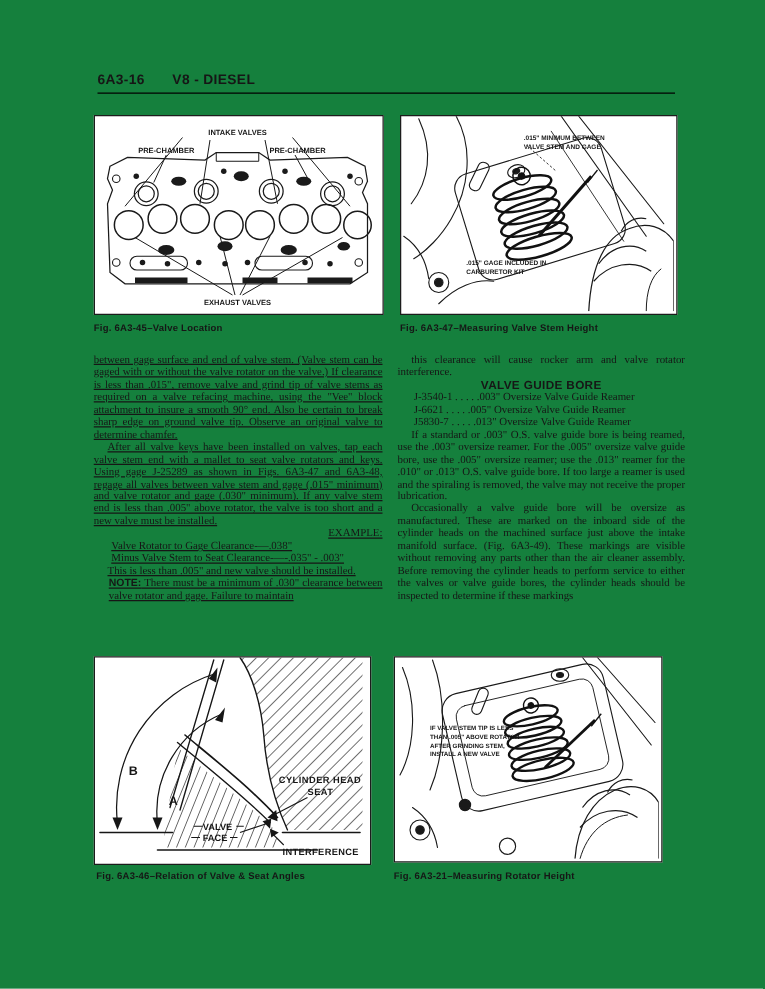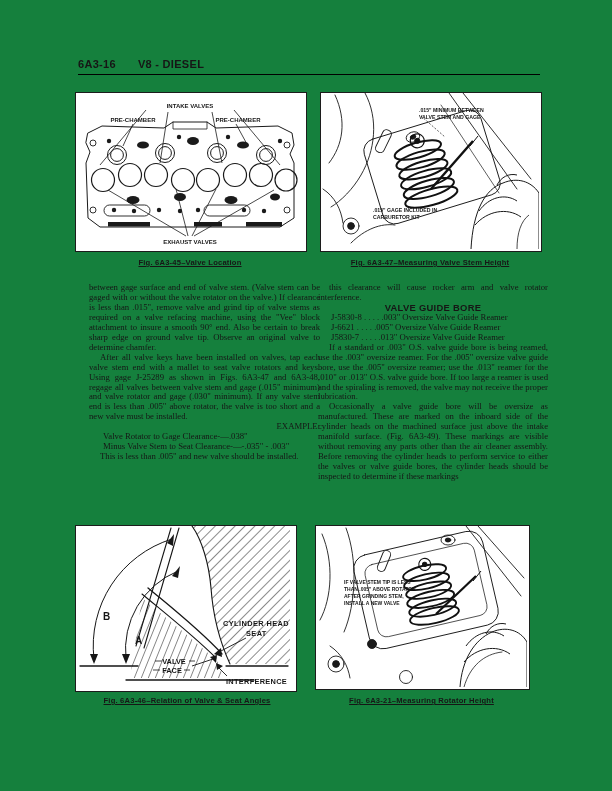--- a/index.html
+++ b/index.html
@@ -5,21 +5,21 @@
   html,body{margin:0;padding:0;background:#e8e8e8;}
   .page{position:relative;width:612px;height:791px;background:#15803d;color:#161616;
         font-family:"Liberation Serif", serif;overflow:hidden;}
   .header{position:absolute;left:78px;top:58px;width:462px;
           font-family:"Liberation Sans", sans-serif;font-weight:bold;font-size:11px;
           letter-spacing:.3px;border-bottom:1.5px solid #000;padding-bottom:4px;}
   .header .sec{margin-right:22px;}
   .figframe{position:absolute;border:1.2px solid #1c1c1c;background:#fff;}
   .figframe svg{display:block;}
   .caption{position:absolute;font-family:"Liberation Sans", sans-serif;font-weight:bold;
-           font-size:7.6px;letter-spacing:.2px;text-align:center;color:#161616;text-decoration:underline;}
+           font-size:7.6px;letter-spacing:.2px;color:#161616;}
   .col{position:absolute;font-size:8.7px;line-height:9.95px;text-align:justify;}
   .col p{margin:0;}
   .indent{text-indent:11px;}
   .example-label{padding-left:14px;text-align:right;}
   .example-line{padding-left:14px;text-align:left;}
   .reamer{padding-left:13px;text-align:left;}
   .note{padding-left:12px;}
   .note b{font-family:"Liberation Sans", sans-serif;font-size:8.4px;}
   .colheading{font-family:"Liberation Sans", sans-serif;font-weight:bold;font-size:9.4px;
               letter-spacing:.3px;margin:3px 0 2px 0;text-align:center;text-indent:0;}
@@ -156,33 +156,34 @@
       <g font-family="Liberation Sans, sans-serif" font-size="5.2" font-weight="bold">
         <text x="98" y="19">.015" MINIMUM BETWEEN</text>
         <text x="98" y="26">VALVE STEM AND GAGE</text>
         <text x="52" y="119">.015" GAGE INCLUDED IN</text>
         <text x="52" y="126">CARBURETOR KIT</text>
       </g>
     </svg>
   </div>
   <div class="caption" style="left:320px;top:258px;width:220px;">Fig. 6A3-47–Measuring Valve Stem Height</div>
 
-  <div class="col" style="left:89px;top:283px;width:231px;">
+  <div class="col" style="left:75px;top:283px;width:231px;text-decoration:underline;">
     <p>between gage surface and end of valve stem. (Valve stem can be gaged with or without the valve rotator on the valve.) If clearance is less than .015", remove valve and grind tip of valve stems as required on a valve refacing machine, using the "Vee" block attachment to insure a smooth 90° end. Also be certain to break sharp edge on ground valve tip. Observe an original valve to determine chamfer.</p>
     <p class="indent">After all valve keys have been installed on valves, tap each valve stem end with a mallet to seat valve rotators and keys. Using gage J-25289 as shown in Figs. 6A3-47 and 6A3-48, regage all valves between valve stem and gage (.015" minimum) and valve rotator and gage (.030" minimum). If any valve stem end is less than .005" above rotator, the valve is too short and a new valve must be installed.</p>
     <p class="example-label">EXAMPLE:</p>
     <p class="example-line">Valve Rotator to Gage Clearance-—.038"</p>
     <p class="example-line">Minus Valve Stem to Seat Clearance-—-.035" - .003"</p>
     <p class="indent">This is less than .005" and new valve should be installed.</p>
+    <p class="note"><b>NOTE:</b><span> There must be a minimum of .030" clearance between valve rotator and gage. Failure to maintain</span></p>
   </div>
 
   <div class="col" style="left:318px;top:283px;width:230px;">
     <p class="indent">this clearance will cause rocker arm and valve rotator interference.</p>
     <p class="colheading">VALVE GUIDE BORE</p>
-    <p class="reamer">J-5830-8 . . . . .003" Oversize Valve Guide Reamer</p>
+    <p class="reamer">J-3540-1 . . . . .003" Oversize Valve Guide Reamer</p>
     <p class="reamer">J-6621 . . . . .005" Oversize Valve Guide Reamer</p>
     <p class="reamer">J5830-7 . . . . .013" Oversize Valve Guide Reamer</p>
     <p class="indent">If a standard or .003" O.S. valve guide bore is being reamed, use the .003" oversize reamer. For the .005" oversize valve guide bore, use the .005" oversize reamer; use the .013" reamer for the .010" or .013" O.S. valve guide bore. If too large a reamer is used and the spiraling is removed, the valve may not receive the proper lubrication.</p>
     <p class="indent">Occasionally a valve guide bore will be oversize as manufactured. These are marked on the inboard side of the cylinder heads on the machined surface just above the intake manifold surface. (Fig. 6A3-49). These markings are visible without removing any parts other than the air cleaner assembly. Before removing the cylinder heads to perform service to either the valves or valve guide bores, the cylinder heads should be inspected to determine if these markings</p>
   </div>
 
   <div class="figframe" style="left:75px;top:525px;width:220px;height:165px;">
     <svg width="218" height="163" viewBox="0 0 218 163">
       <defs>
         <pattern id="hA" width="7" height="7" patternUnits="userSpaceOnUse" patternTransform="rotate(45)">

